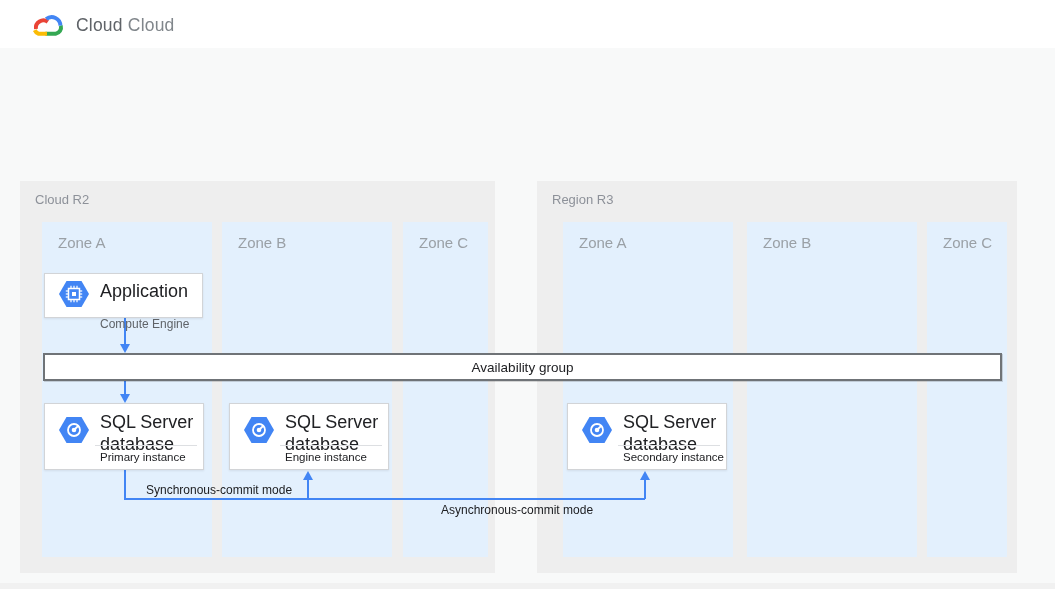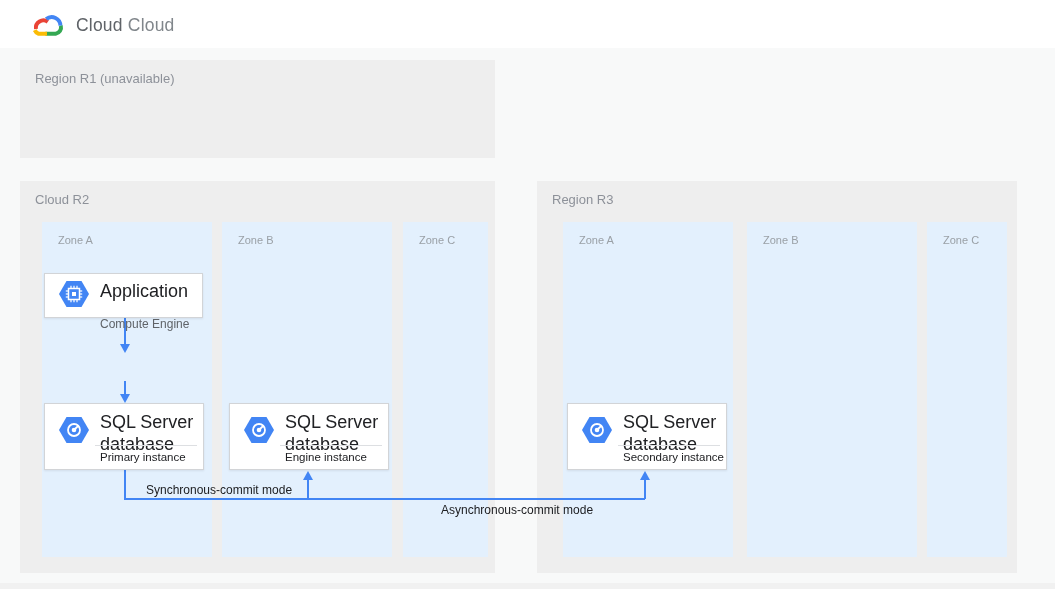--- a/index.html
+++ b/index.html
@@ -45,21 +45,21 @@
   #region-r2 { left: 20px;  top: 181px; width: 475px; height: 392px; }
   #region-r3 { left: 537px; top: 181px; width: 480px; height: 392px; }
 
   .zone {
     position: absolute;
     background: #e3f0fd;
   }
   .zone-label {
     position: absolute;
     left: 16px; top: 12px;
-    font-size: 11px;
+    font-size: 15px;
     color: #9aa0a6;
   }
   #zone-r2-a { left: 42px;  top: 222px; width: 170px; height: 335px; }
   #zone-r2-b { left: 222px; top: 222px; width: 170px; height: 335px; }
   #zone-r2-c { left: 403px; top: 222px; width: 85px;  height: 335px; }
   #zone-r3-a { left: 563px; top: 222px; width: 170px; height: 335px; }
   #zone-r3-b { left: 747px; top: 222px; width: 170px; height: 335px; }
   #zone-r3-c { left: 927px; top: 222px; width: 80px;  height: 335px; }
 
   .node {
@@ -141,23 +141,20 @@
           <path d="M24 30 L 13 30 A 8.5 8.5 0 0 1 8.5 25.5" fill="none" stroke="#fbbc05" stroke-width="5"></path>
         </svg>
       </span>
       <span class="brand-text">
         <span class="brand-google">Cloud</span>
         <span class="brand-cloud">Cloud</span>
       </span>
     </div>
   </div>
 
-  <div class="region" id="region-r1">
-    <div class="region-label">Region R1 (unavailable)</div>
-  </div>
 
   <div class="region" id="region-r2">
     <div class="region-label">Cloud R2</div>
   </div>
 
   <div class="region" id="region-r3">
     <div class="region-label">Region R3</div>
   </div>
 
   <div class="zone" id="zone-r2-a">
@@ -217,20 +214,23 @@
             <line x1="21.5" y1="17" x2="24.2" y2="17"></line>
         </g>
       </svg>
     </span>
     <span class="node-text">
       <div class="node-title">Application</div>
       <div class="node-subtitle">Compute Engine</div>
     </span>
   </div>
 
+  <div id="availability-bar">
+    <span class="bar-label">Availability group</span>
+  </div>
 
   <div class="node sql-box" id="sql-primary">
     <span class="node-icon">
       <svg width="32" height="28" viewBox="0 0 32 28">
         <polygon points="1,14 8.5,1 23.5,1 31,14 23.5,27 8.5,27" fill="#4285f4"></polygon>
         <circle cx="16" cy="14" r="6" fill="none" stroke="#ffffff" stroke-width="1.8"></circle>
         <circle cx="16" cy="14" r="2.3" fill="#ffffff"></circle>
         <line x1="20.2" y1="9.8" x2="17" y2="13" stroke="#ffffff" stroke-width="1.8"></line>
       </svg>
     </span>

